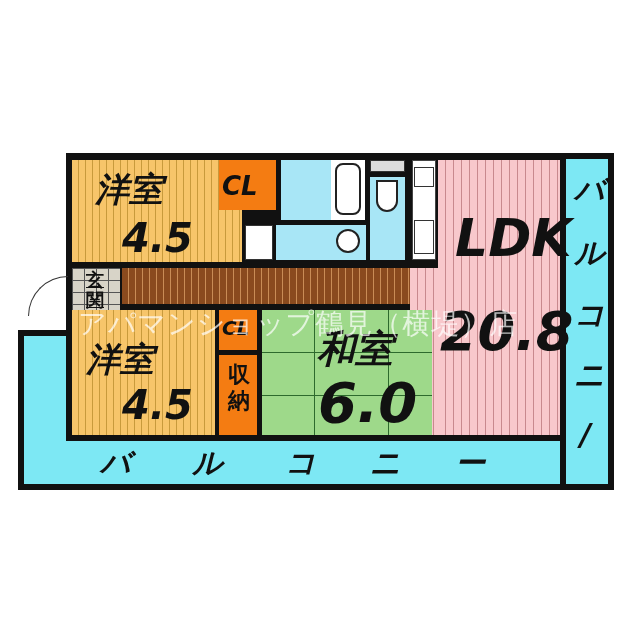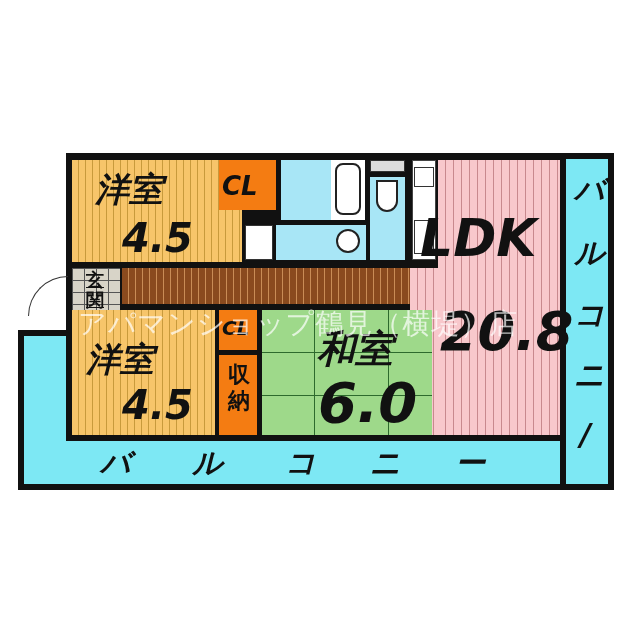--- a/index.html
+++ b/index.html
@@ -63,21 +63,21 @@
 <div class="abs washitsu" style="left:262px;top:310px;width:170px;height:125px;background-image:linear-gradient(90deg,transparent 52px,#2d6a2d 52px,#2d6a2d 53px,transparent 53px,transparent 126px,#2d6a2d 126px,#2d6a2d 127px,transparent 127px),linear-gradient(transparent 42px,#2d6a2d 42px,#2d6a2d 43px,transparent 43px,transparent 85px,#2d6a2d 85px,#2d6a2d 86px,transparent 86px);"></div>
 
 <div class="abs" style="left:28px;top:276px;width:40px;height:40px;border:1px solid #333;border-right:none;border-bottom:none;border-radius:40px 0 0 0;"></div>
 
 <div class="abs label" style="left:95px;top:172px;font-size:34px;">洋室</div>
 <div class="abs label" style="left:122px;top:218px;font-size:40px;">4.5</div>
 <div class="abs label" style="left:86px;top:342px;font-size:34px;">洋室</div>
 <div class="abs label" style="left:122px;top:385px;font-size:40px;">4.5</div>
 <div class="abs label" style="left:285px;top:330px;font-size:38px;margin-left:32px;">和室</div>
 <div class="abs label" style="left:318px;top:375px;font-size:56px;">6.0</div>
-<div class="abs label" style="left:420px;top:212px;font-size:52px;">LDK</div>
+<div class="abs label" style="left:455px;top:212px;font-size:52px;">LDK</div>
 <div class="abs label" style="left:440px;top:305px;font-size:54px;">20.8</div>
 <div class="abs label" style="left:222px;top:173px;font-size:26px;">CL</div>
 <div class="abs label" style="left:222px;top:318px;font-size:20px;">CL</div>
 <div class="abs label" style="left:224px;top:362px;font-size:22px;width:26px;white-space:normal;line-height:1.2;font-style:normal;">収納</div>
 <div class="abs label" style="left:84px;top:270px;font-size:18px;width:20px;white-space:normal;line-height:1.1;font-style:normal;text-decoration:underline;">玄関</div>
 
 <div class="abs bal-text" style="left:100px;top:448px;">バ</div>
 <div class="abs bal-text" style="left:192px;top:448px;">ル</div>
 <div class="abs bal-text" style="left:285px;top:448px;">コ</div>
 <div class="abs bal-text" style="left:370px;top:448px;">ニ</div>

